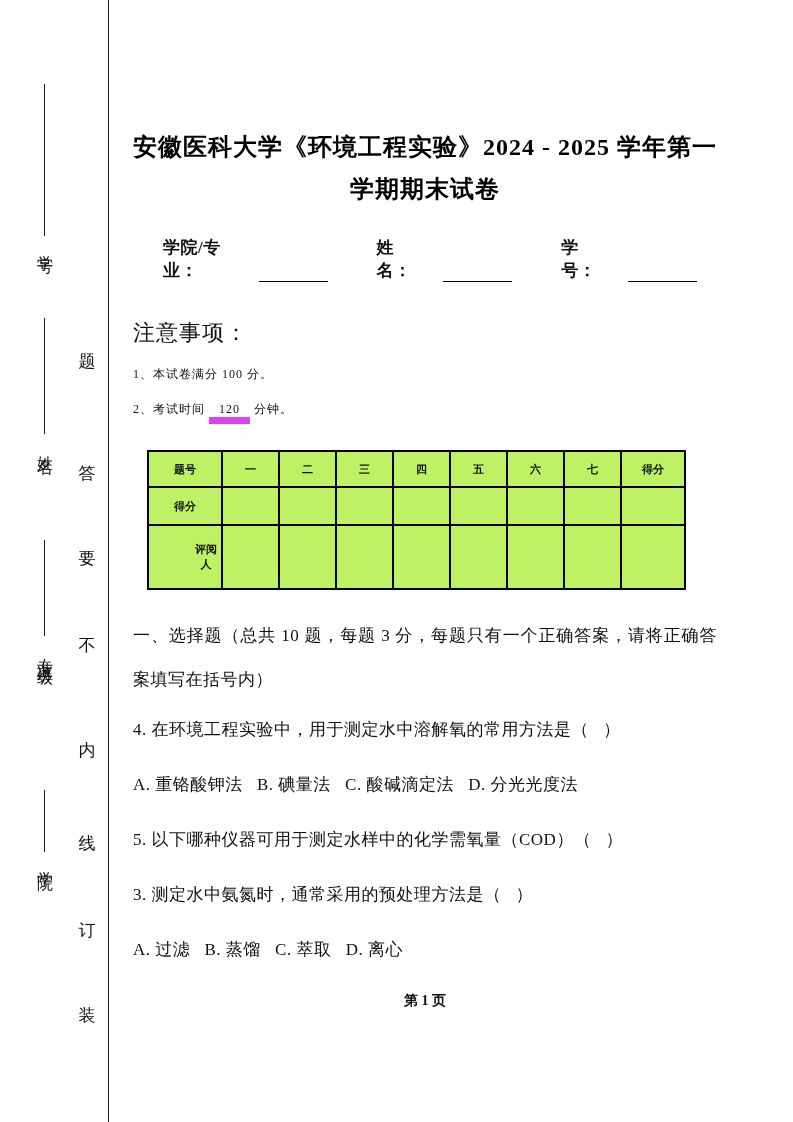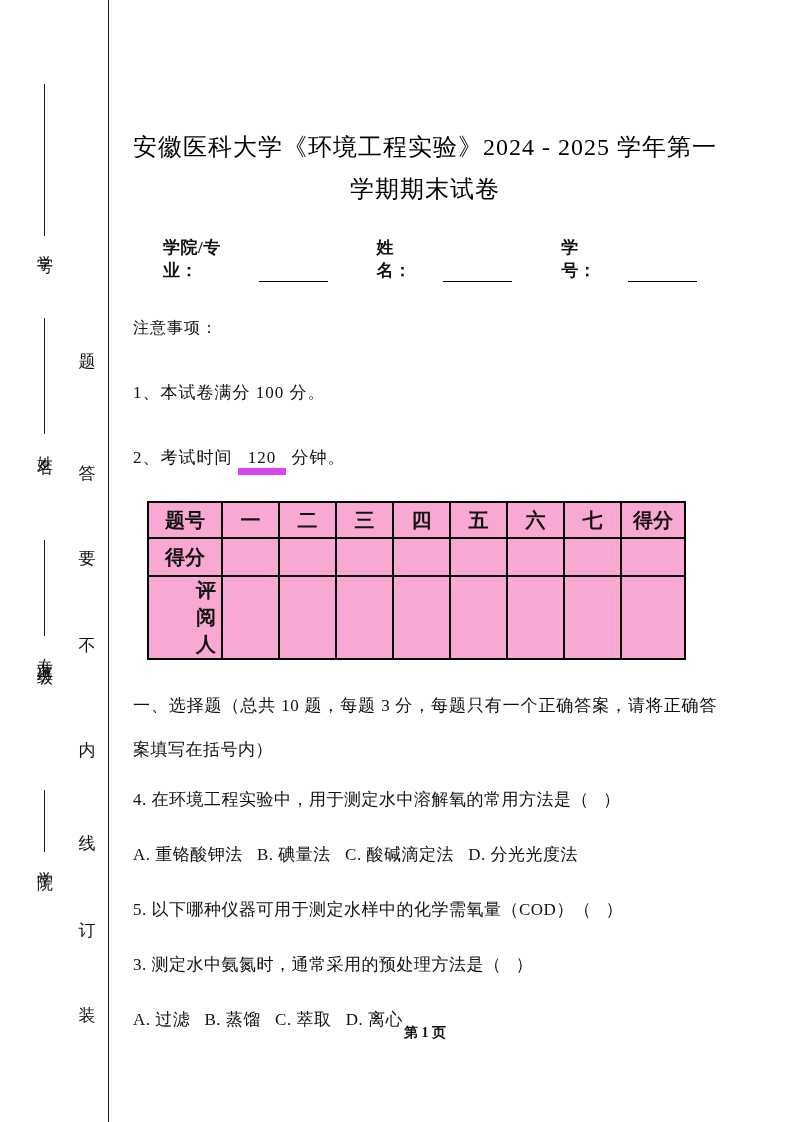--- a/index.html
+++ b/index.html
@@ -28,62 +28,62 @@
     position: absolute; left: 76px; width: 22px;
     text-align: center; font-size: 17px; color: #111;
   }
 
   
   .main {
     position: absolute; left: 133px; top: 0; width: 584px;
   }
   .title {
     margin-top: 126px; text-align: center;
-    font-size: 24px; font-weight: normal; line-height: 42px;
+    font-size: 24px; font-weight: bold; line-height: 42px;
     letter-spacing: 1px; color: #000;
   }
   .info-line {
     margin: 26px 0 0 30px;
     font-size: 17px; font-weight: bold;
     display: flex; align-items: flex-end; flex-wrap: nowrap;
     letter-spacing: 0.5px;
     gap: 29px;
   }
   .info-line .blank {
     display: inline-block; width: 96px; height: 19px;
     border-bottom: 1px solid #000; margin-right: 20px;
   }
-  .notes-heading { margin-top: 36px; font-size: 16px; letter-spacing: 1px; }
-  .note-item { margin-top: 42px; font-size: 17px; letter-spacing: 1px; }
+  .notes-heading { margin-top: 36px; font-size: 22px; letter-spacing: 1px; }
+  .note-item { margin-top: 18px; font-size: 12px; letter-spacing: 1px; }
   .note-item .uline {
     display: inline-block; padding: 0 10px;
     border-bottom: 7px solid #d946ef;
   }
 
   .score-table { border-collapse: collapse; margin: 26px 0 0 14px; }
   .score-table td {
     border: 2px solid #000; text-align: center;
-    font-size: 20px; vertical-align: middle; background: #f9a8d4;
+    font-size: 11px; vertical-align: middle; background: #bef264;
   }
   .score-table tr.r1 td { height: 36px; font-weight: bold; }
   .score-table tr.r2 td { height: 38px; }
-  .score-table tr.r3 td { height: 41px; padding-left: 42px; }
+  .score-table tr.r3 td { height: 64px; padding-left: 42px; }
   .score-table td.row-label { font-weight: bold; }
 
   .section-heading {
     margin-top: 24px; font-size: 17px; line-height: 44px;
     letter-spacing: 0.5px; text-align: justify;
   }
   .q-line, .opt-line {
     font-size: 17px; line-height: 55px;
     letter-spacing: 0.5px; white-space: pre-wrap;
   }
 
   .footer {
-    position: absolute; left: 133px; width: 584px; top: 1024px;
+    position: absolute; left: 133px; width: 584px; top: 992px;
     text-align: center; font-size: 14px; font-weight: bold;
   }
 </style>
 </head>
 <body>
 
 <aside>
   <div class="binding-rule"></div>
 
   <div class="v-blank" style="top:84px;  height:152px;"></div>

